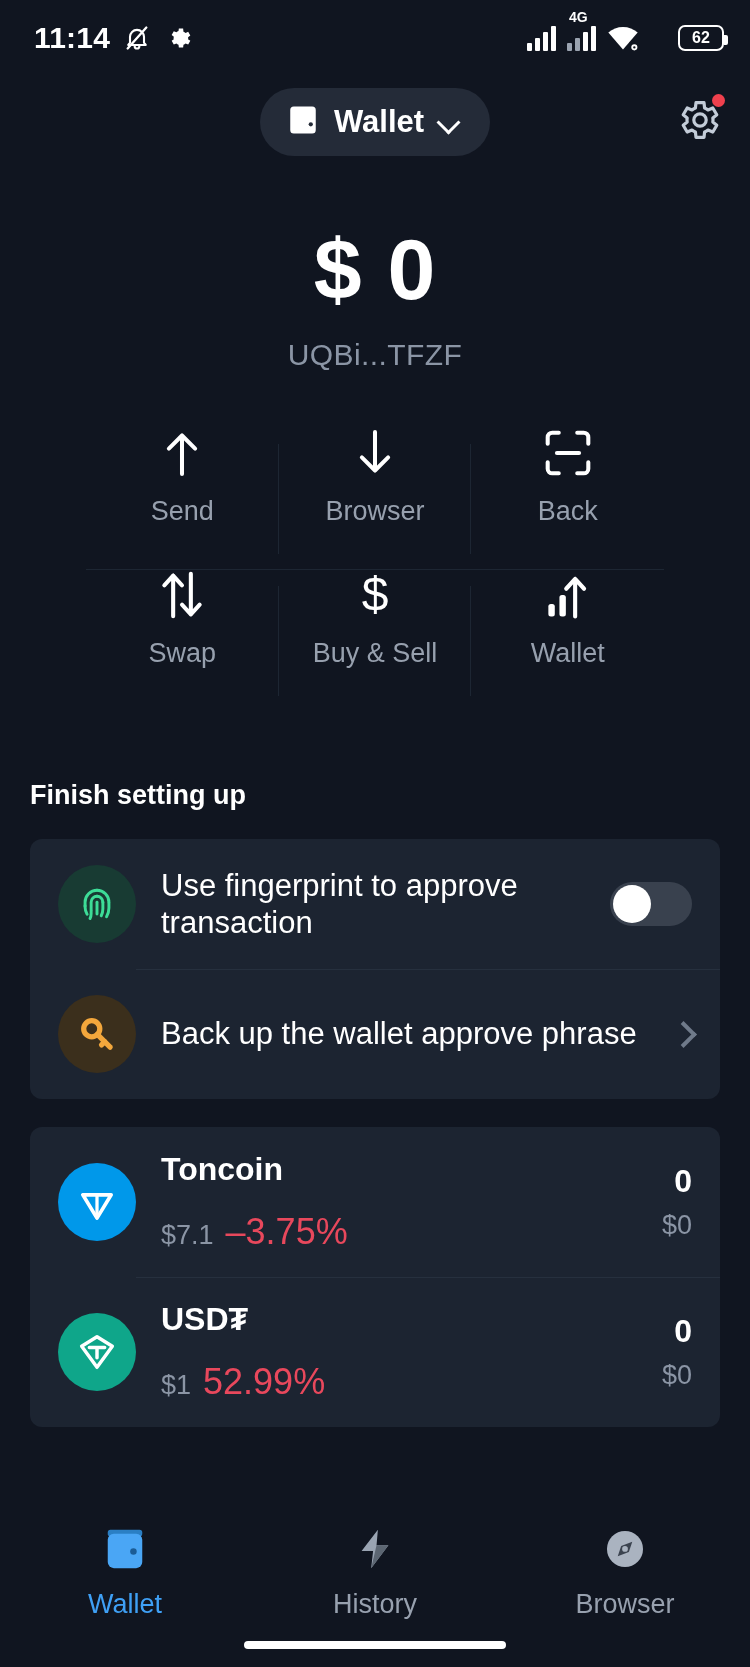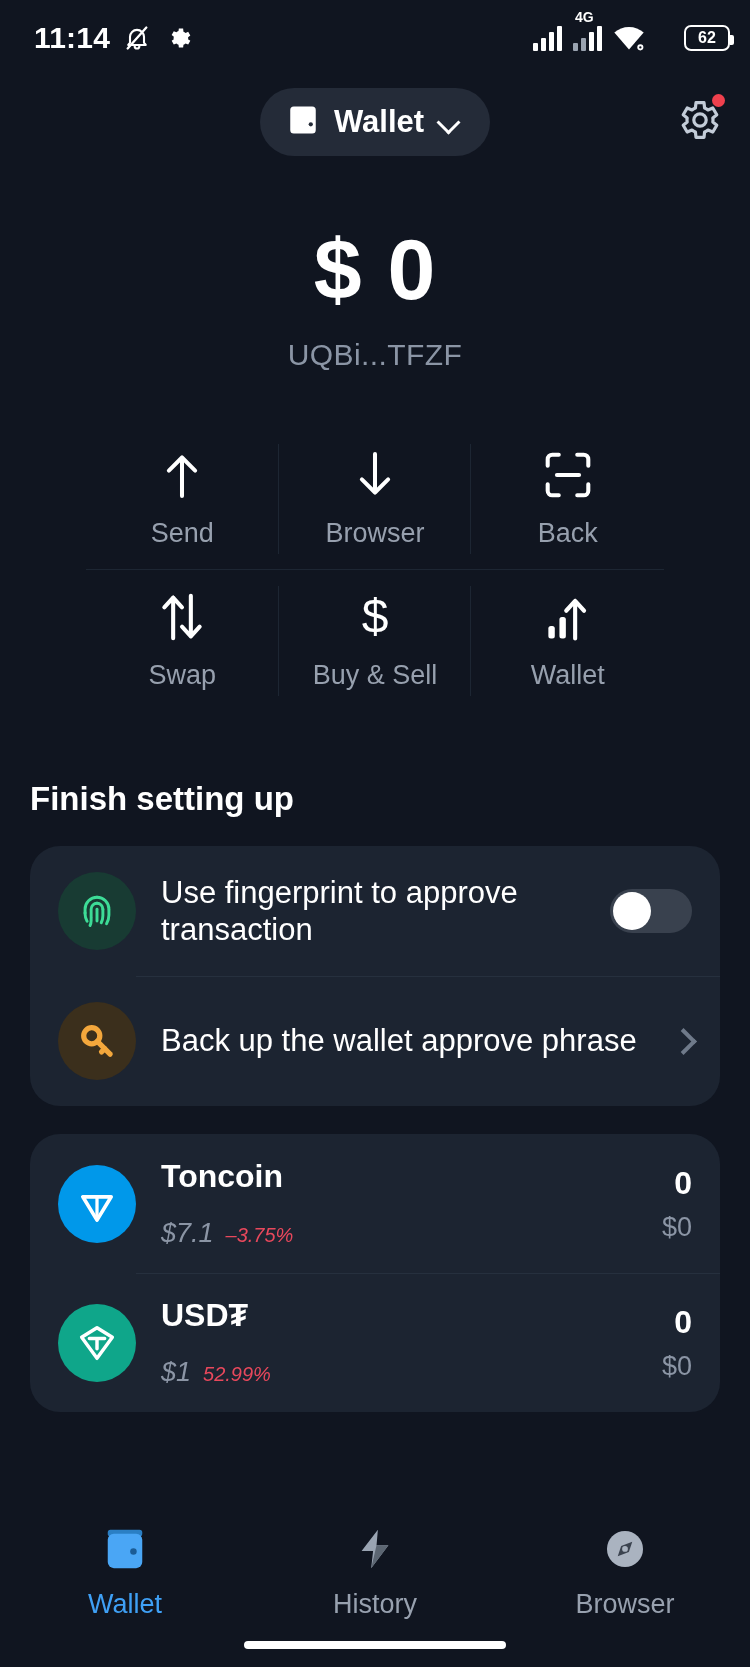--- a/index.html
+++ b/index.html
@@ -8,21 +8,21 @@
     background: #101520;
     font-family: "Liberation Sans", sans-serif;
     overflow: hidden;
   }
   body { position: relative; }
 
   
   .statusbar {
     height: 76px;
     display: flex; align-items: center; justify-content: space-between;
-    padding: 0 20px 0 34px;
+    padding: 0 26px 0 34px;
     color: #ffffff;
   }
   .sb-left { display: flex; align-items: center; gap: 13px; }
   .sb-time { font-size: 30px; font-weight: 600; letter-spacing: .2px; }
   .sb-right { display: flex; align-items: flex-end; gap: 11px; }
   .ic { display: block; }
 
   
   .bars { display: flex; align-items: flex-end; gap: 3px; height: 26px; }
   .bars i { width: 5px; background: #ffffff; border-radius: 1px; display: block; }
@@ -84,46 +84,46 @@
     margin-top: 26px; font-size: 30px; color: #8b95a5; letter-spacing: .4px;
   }
 
   
   .actions {
     margin: 56px 86px 0 86px;
     display: grid; grid-template-columns: repeat(3, 1fr);
   }
   .act {
     height: 142px;
-    display: flex; flex-direction: column; align-items: center; justify-content: center;
+    display: flex; flex-direction: column; align-items: center; 
     gap: 18px;
     position: relative;
   }
   .act .alabel { font-size: 27px; color: #97a0ae; }
   .act.bdr-r::after {
     content: ""; position: absolute; right: 0; top: 16px; bottom: 16px;
     width: 1px; background: #1d2633;
   }
   .act.bdr-b::before {
     content: ""; position: absolute; left: 0; right: 0; bottom: 0;
     height: 1px; background: #1d2633;
   }
   .act .glyph { height: 50px; display: flex; align-items: center; justify-content: center; }
   .dollar-glyph { font-size: 48px; color: #ffffff; font-weight: 500; line-height: 1; }
 
   
   .sec-title {
     margin: 68px 0 0 30px;
-    font-size: 33px; font-weight: 700; color: #ffffff;
+    font-size: 27px; font-weight: 700; color: #ffffff;
   }
 
   
   .card {
     margin: 28px 30px 0 30px;
-    background: #1c2431; border-radius: 30px;
+    background: #1c2431; border-radius: 12px;
     overflow: hidden;
   }
   .row {
     display: flex; align-items: center;
     padding: 24px 28px;
     min-height: 130px;
     position: relative;
   }
   .row.divided::after {
     content: ""; position: absolute; left: 106px; right: 0; top: 0;
@@ -133,24 +133,24 @@
     width: 78px; height: 78px; border-radius: 50%;
     flex: 0 0 78px;
     display: flex; align-items: center; justify-content: center;
     margin-right: 25px;
   }
   .av.fp { background: #183b33; }
   .av.key { background: #3b2f1c; }
   .av.ton { background: #0098ea; }
   .av.usdt { background: #0fa68a; }
   .row-text { flex: 1; color: #ffffff; font-size: 31px; line-height: 1.2; }
-  .row-sub { display: flex; align-items: baseline; gap: 12px; margin-top: 23px; font-style: italic; }
+  .row-sub { display: flex; align-items: baseline; gap: 12px; margin-top: 23px; }
   .name { font-size: 32px; font-weight: 700; color: #ffffff; }
   .price { font-size: 27px; color: #8b95a5; }
-  .chg { font-size: 20px; }
+  .chg { font-size: 36px; }
   .right-col { text-align: right; margin-left: 16px; }
   .amt { font-size: 32px; font-weight: 700; color: #ffffff; }
   .fiat { font-size: 27px; color: #8b95a5; margin-top: 10px; }
 
   
   .toggle {
     width: 82px; height: 44px; border-radius: 24px; background: #39414e;
     position: relative; flex: 0 0 82px; margin-left: 14px;
   }
   .toggle .knob {

